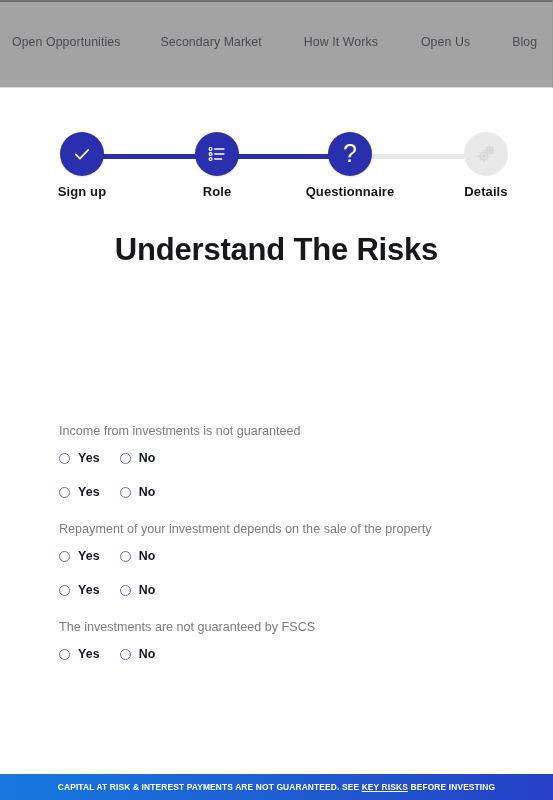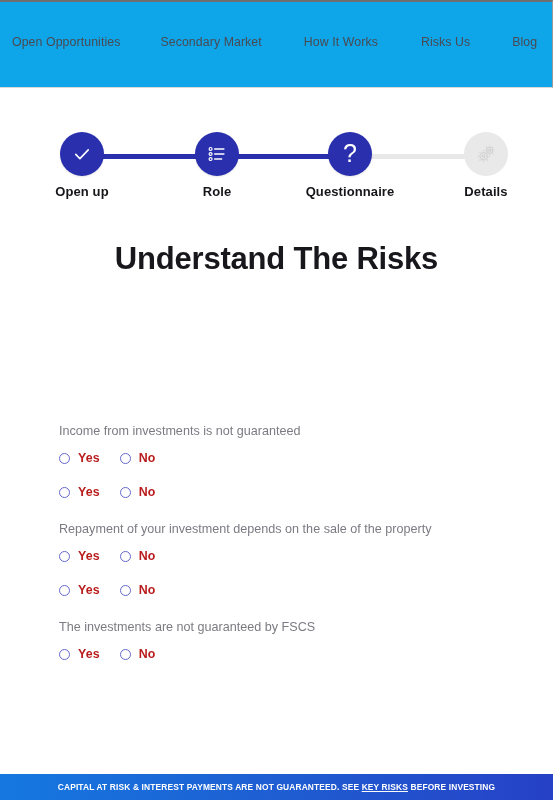--- a/index.html
+++ b/index.html
@@ -30,21 +30,21 @@
   .topnav {
     position: absolute;
     top: 0;
     left: 0;
     width: 553px;
     height: 88px;
     box-sizing: border-box;
     border-top: 2px solid #6f6f6f;
     border-bottom: 1px solid #d9d9d9;
     border-right: 1px solid #9a9a9a;
-    background: #0ea5e9;
+    background: #a3a3a3;
   }
   .nav-items {
     position: absolute;
     top: 33px;
     left: 0;
     width: 553px;
     display: flex;
     align-items: center;
     padding-left: 12px;
     box-sizing: border-box;
@@ -128,21 +128,21 @@
     font-weight: normal;
     line-height: 1;
     position: relative;
     top: -1px;
     font-family: "Liberation Sans", sans-serif;
   }
 
   
   .heading {
     position: absolute;
-    top: 241px;
+    top: 232px;
     left: 0;
     width: 553px;
     text-align: center;
     font-size: 31px;
     font-weight: bold;
     color: #17171c;
     letter-spacing: -0.2px;
     font-family: "Liberation Sans", sans-serif;
   }
   .subheading {
@@ -192,21 +192,21 @@
     border: 1.6px solid #6568ce;
     background: #ffffff;
     box-sizing: border-box;
     display: inline-block;
     margin-right: 8px;
     flex: 0 0 auto;
   }
   .opt .opt-label {
     font-size: 12.4px;
     font-weight: bold;
-    color: #b91c1c;
+    color: #0f172a;
     letter-spacing: 0.1px;
     font-family: "Liberation Sans", sans-serif;
   }
 
   
   .banner {
     position: absolute;
     left: 0;
     bottom: 0;
     width: 553px;
@@ -233,38 +233,38 @@
 </head>
 <body>
 
 <div class="page">
 
   <div class="topnav">
     <div class="nav-items">
       <div class="nav-item i0">Open Opportunities</div>
       <div class="nav-item i1">Secondary Market</div>
       <div class="nav-item i2">How It Works</div>
-      <div class="nav-item i3">Risks Us</div>
+      <div class="nav-item i3">Open Us</div>
       <div class="nav-item i4">Blog</div>
     </div>
   </div>
 
   <div class="stepper">
 
     <div class="step-track t0"></div>
     <div class="step-track t1"></div>
     <div class="step-track t2"></div>
 
     <div class="step s0">
       <div class="circle">
         <svg width="20" height="20" viewBox="0 0 24 24">
           <path d="M4.5 12.5 L9.5 17.5 L19.5 7" fill="none" stroke="#ffffff" stroke-width="1.9" stroke-linecap="round" stroke-linejoin="round"></path>
         </svg>
       </div>
-      <div class="label">Open up</div>
+      <div class="label">Sign up</div>
     </div>
 
     <div class="step s1">
       <div class="circle">
         <svg width="22" height="22" viewBox="0 0 24 24">
           <circle cx="5" cy="6.5" r="1.6" fill="none" stroke="#ffffff" stroke-width="1.3"></circle>
           <circle cx="5" cy="12" r="1.6" fill="none" stroke="#ffffff" stroke-width="1.3"></circle>
           <circle cx="5" cy="17.5" r="1.6" fill="none" stroke="#ffffff" stroke-width="1.3"></circle>
           <line x1="9.5" y1="6.5" x2="19.5" y2="6.5" stroke="#ffffff" stroke-width="1.7" stroke-linecap="round"></line>
           <line x1="9.5" y1="12" x2="19.5" y2="12" stroke="#ffffff" stroke-width="1.7" stroke-linecap="round"></line>

